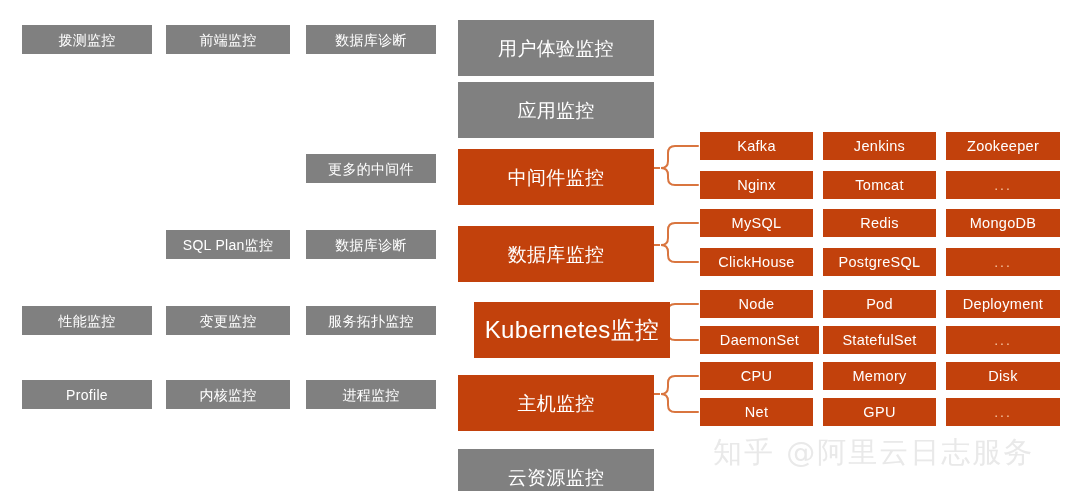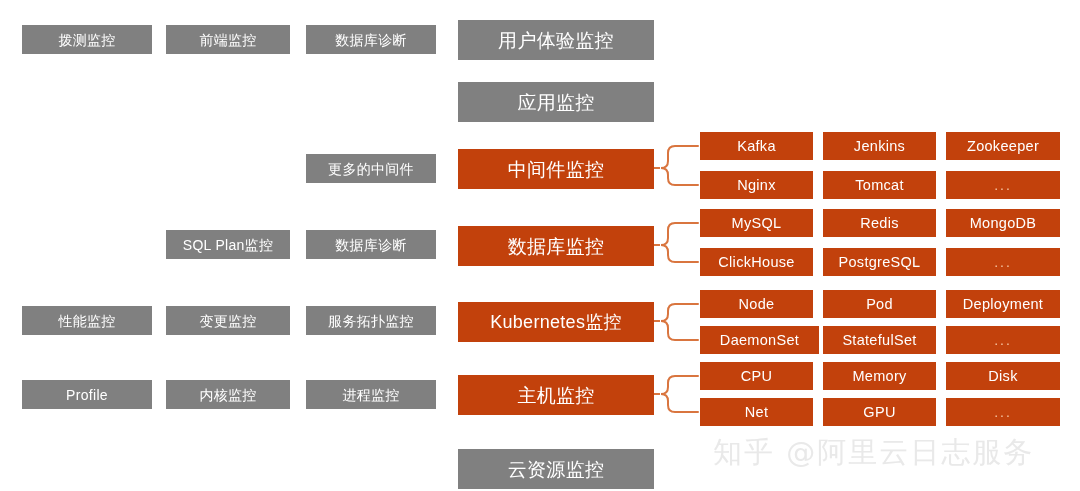--- a/index.html
+++ b/index.html
@@ -47,28 +47,29 @@
   }
 
   
   .chip {
     height: 29px;
     font-size: 14px;
   }
 
   
   .spine {
-    height: 40px;
+    height: 56px;
     font-size: 19px;
     left: 458px;
     width: 196px;
   }
 
   .spine.small {
-    font-size: 18px;
+    font-size: 24px;
+    margin-left: 16px;
   }
 
   
   .leaf {
     height: 28px;
     font-size: 14.5px;
   }
 
   .leaf.dots {
     font-size: 14px;

